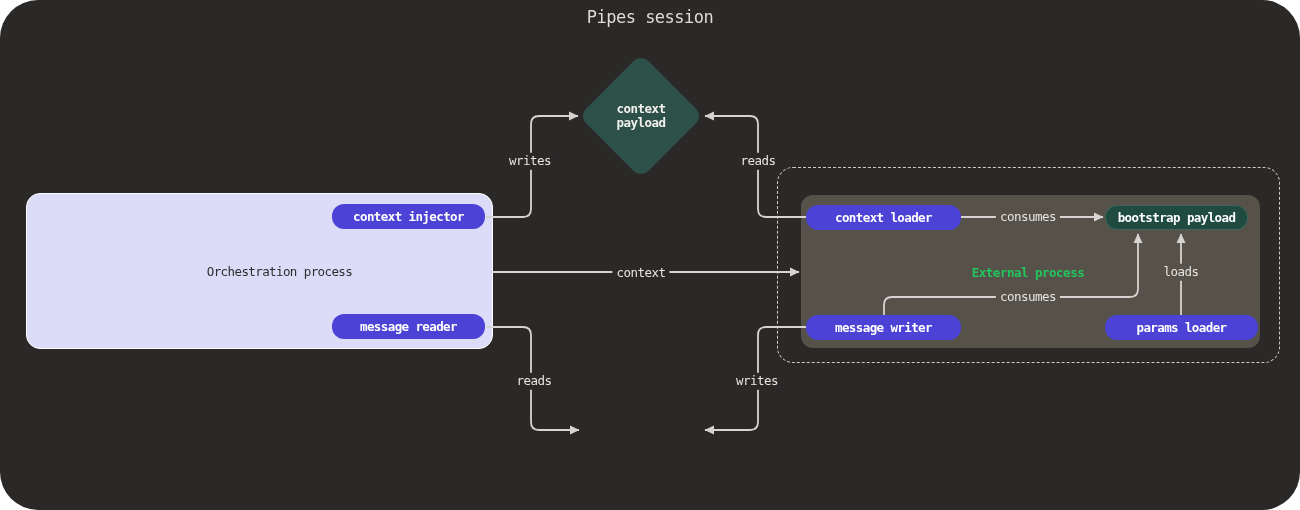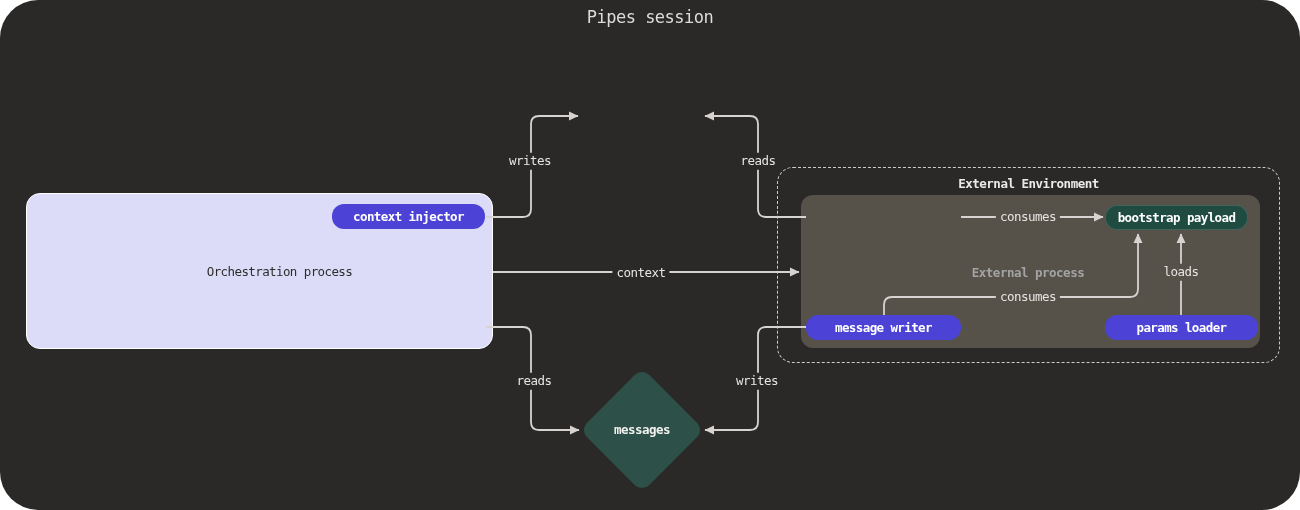--- a/index.html
+++ b/index.html
@@ -65,21 +65,21 @@
     letter-spacing: -0.5px;
   }
   .proc-box {
     position: absolute; left: 801px; top: 195px;
     width: 459px; height: 153px;
     background: #56524a; border-radius: 12px;
   }
   .proc-label {
     position: absolute; left: 1028px; top: 272px;
     transform: translate(-50%, -50%);
-    color: #a3a3a3; font-size: 12.5px; font-weight: 700;
+    color: #22c55e; font-size: 12.5px; font-weight: 700;
     letter-spacing: -0.5px; white-space: nowrap;
   }
   
   .pill {
     position: absolute; height: 25px;
     border-radius: 12px;
     display: flex; align-items: center; justify-content: center;
     color: #ffffff; font-size: 12.5px; font-weight: 700;
     letter-spacing: -0.6px; white-space: nowrap;
   }
@@ -111,36 +111,37 @@
   #lbl-consumes-bottom { left: 1028px; top: 297px; }
   #lbl-loads           { left: 1181px; top: 272px; }
 </style>
 </head>
 <body>
 
 <div class="panel">
 
   <div class="title">Pipes session</div>
 
+  <div class="diamond-wrap" id="diamond-context">
+    <div class="diamond-shape"></div>
+    <div class="diamond-label">context payload</div>
+  </div>
 
-  <div class="diamond-wrap" id="diamond-messages">
-    <div class="diamond-shape"></div>
-    <div class="diamond-label">messages</div>
-  </div>
 
   <div class="orch-box">
     <div class="orch-label">Orchestration process</div>
   </div>
   <div class="pill pill-purple" id="ctx-injector">context injector</div>
+  <div class="pill pill-purple" id="msg-reader">message reader</div>
 
   <div class="env-box"></div>
-  <div class="env-title">External Environment</div>
   <div class="proc-box"></div>
   <div class="proc-label">External process</div>
 
+  <div class="pill pill-purple" id="ctx-loader">context loader</div>
   <div class="pill pill-green" id="bootstrap">bootstrap payload</div>
   <div class="pill pill-purple" id="msg-writer">message writer</div>
   <div class="pill pill-purple" id="params-loader">params loader</div>
 
   <svg class="edges" width="1300" height="510">
     <defs>
       <marker id="arw" markerUnits="userSpaceOnUse" markerWidth="11" markerHeight="10" refX="9.5" refY="5" orient="auto">
         <path d="M0.5,0.5 L10,5 L0.5,9.5 Z" fill="#d6d3d0"></path>
       </marker>
     </defs>

